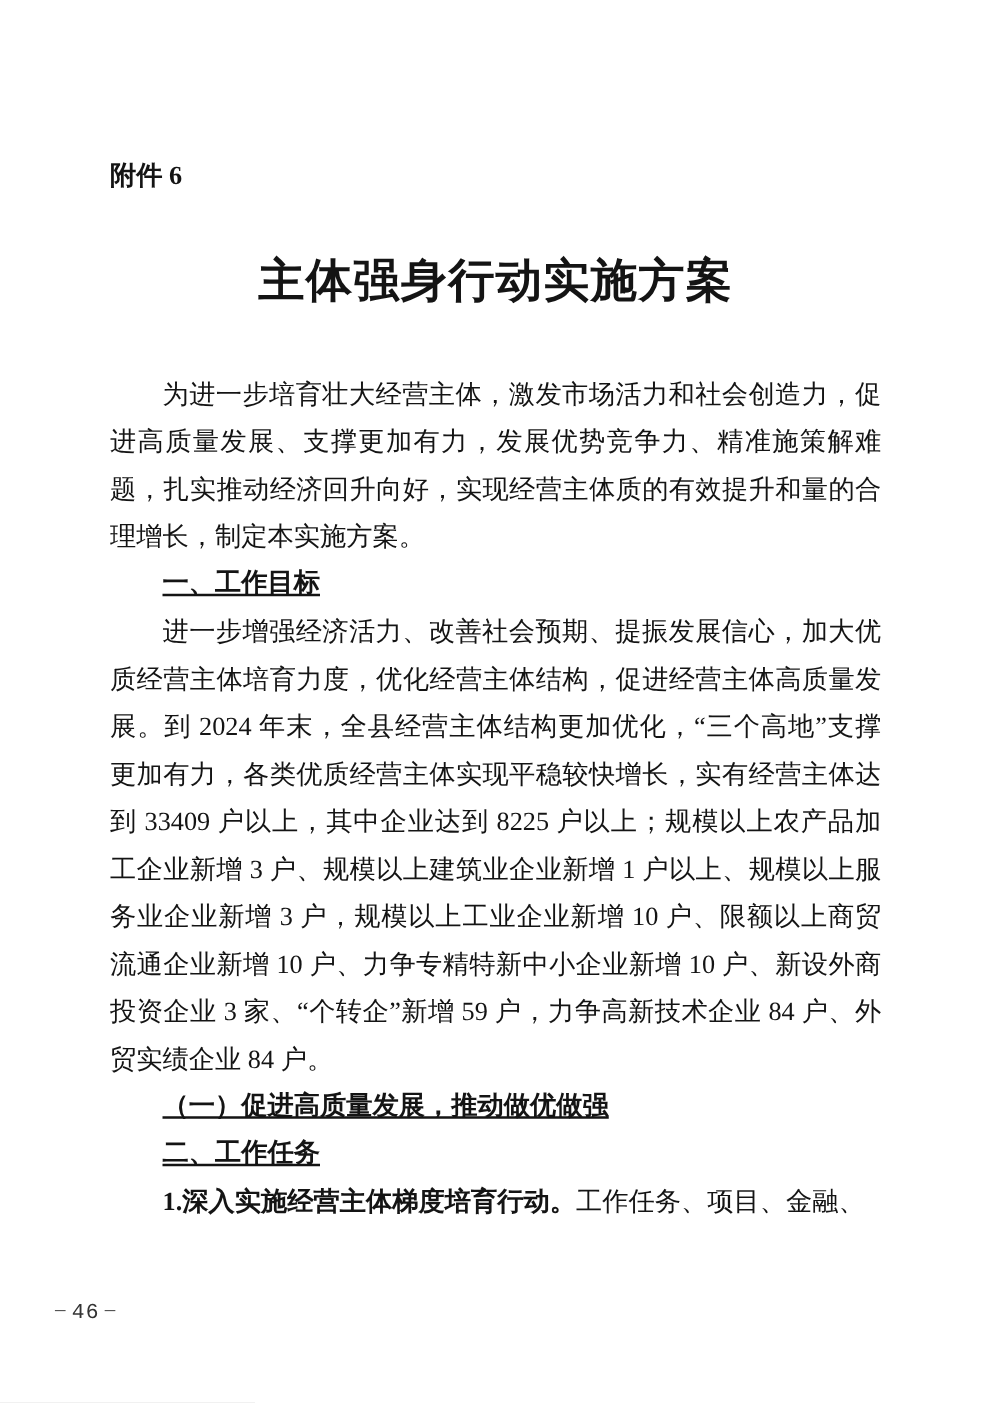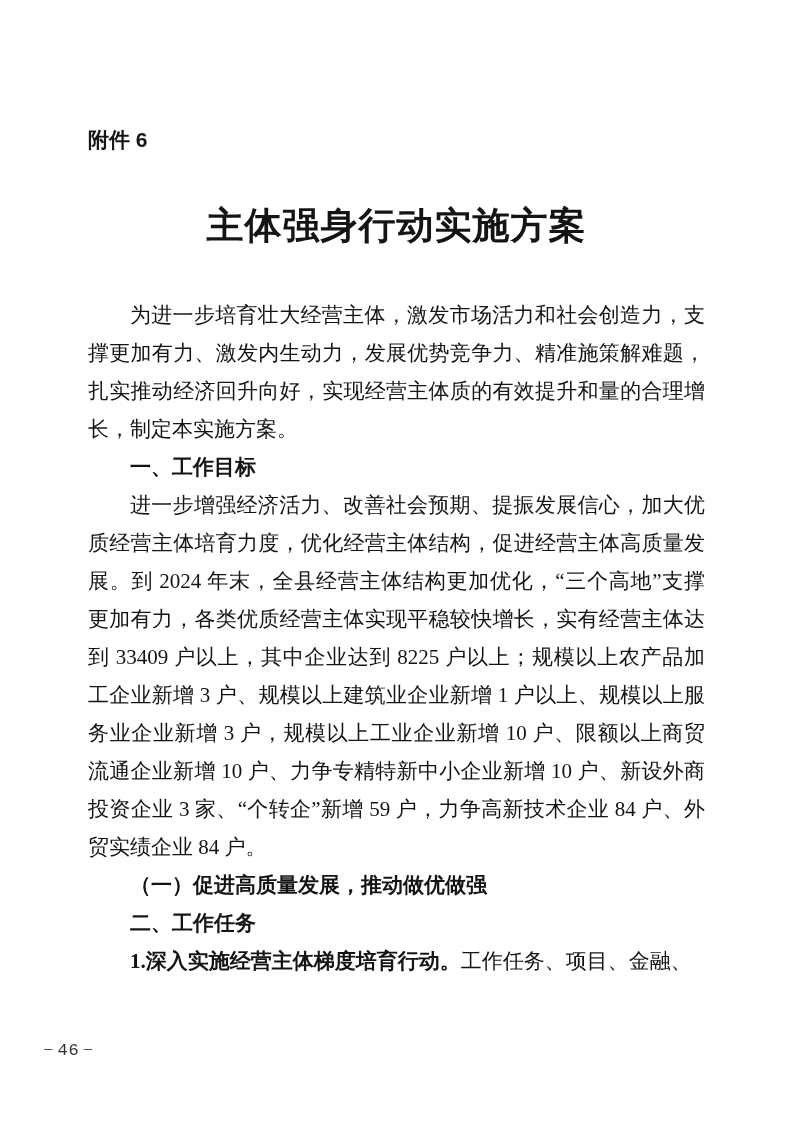--- a/index.html
+++ b/index.html
@@ -13,21 +13,21 @@
     height: 1122px;
     margin: 0 auto;
     background: #ffffff;
     box-sizing: border-box;
     padding: 126px 88px 0 88px;
     color: #141414;
     font-family: "Liberation Serif", "DejaVu Serif", serif;
     overflow: hidden;
   }
   .attachment {
-    font-family: Liberation Sans, sans-serif;
+    font-family: Liberation Serif, serif;
     font-weight: 700;
     font-size: 21px;
     line-height: 28px;
   }
   .doc-title {
     margin: 52px 0 0 0;
     text-align: center;
     font-size: 37px;
     font-weight: 700;
     letter-spacing: 1px;
@@ -42,20 +42,21 @@
   }
   .para {
     margin: 0;
     text-indent: 2em;
   }
   .heading {
     margin: 0;
     text-indent: 2em;
     font-weight: 700;
     font-family: "Liberation Sans", "DejaVu Sans", sans-serif;
+    text-decoration: underline;
   }
   .task-lead {
     font-weight: 700;
   }
   .footer {
     position: absolute;
     left: 28px;
     bottom: 62px;
     font-size: 17px;
     letter-spacing: 1px;
@@ -74,21 +75,21 @@
 <body>
 
 <div class="page">
 
   <div class="attachment">附件 6</div>
 
   <h1 class="doc-title">主体强身行动实施方案</h1>
 
   <div class="doc-body">
 
-    <p class="para">为进一步培育壮大经营主体，激发市场活力和社会创造力，支撑更加有力、激发内生动力，发展优势竞争力、精准施策解难题，扎实推动经济回升向好，实现经营主体质的有效提升和量的合理增长，制定本实施方案。</p>
+    <p class="para">为进一步培育壮大经营主体，激发市场活力和社会创造力，促进高质量发展、支撑更加有力，发展优势竞争力、精准施策解难题，扎实推动经济回升向好，实现经营主体质的有效提升和量的合理增长，制定本实施方案。</p>
 
     <p class="heading">一、工作目标</p>
 
     <p class="para">进一步增强经济活力、改善社会预期、提振发展信心，加大优质经营主体培育力度，优化经营主体结构，促进经营主体高质量发展。到 2024 年末，全县经营主体结构更加优化，“三个高地”支撑更加有力，各类优质经营主体实现平稳较快增长，实有经营主体达到 33409 户以上，其中企业达到 8225 户以上；规模以上农产品加工企业新增 3 户、规模以上建筑业企业新增 1 户以上、规模以上服务业企业新增 3 户，规模以上工业企业新增 10 户、限额以上商贸流通企业新增 10 户、力争专精特新中小企业新增 10 户、新设外商投资企业 3 家、“个转企”新增 59 户，力争高新技术企业 84 户、外贸实绩企业 84 户。</p>
 
     <p class="heading">（一）促进高质量发展，推动做优做强</p>
 
     <p class="heading">二、工作任务</p>
 
     <p class="para"><span class="task-lead">1.深入实施经营主体梯度培育行动。</span><span>工作任务、项目、金融、</span></p>

